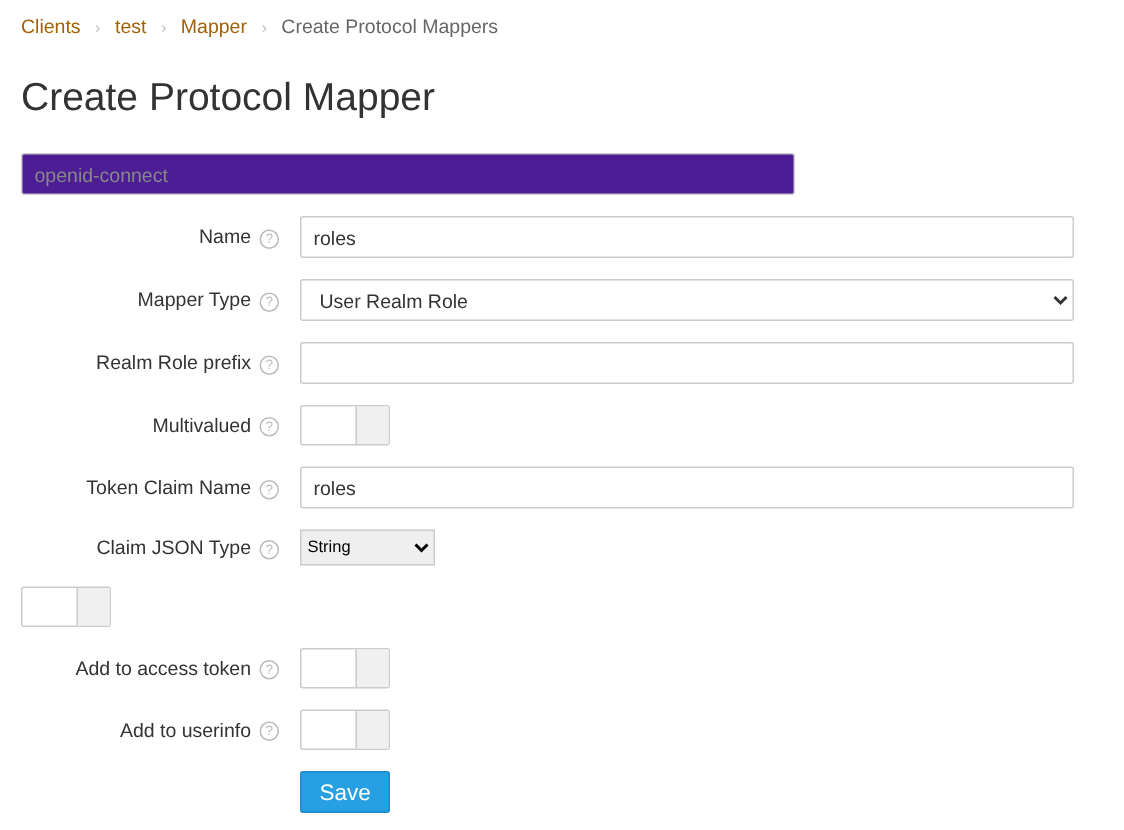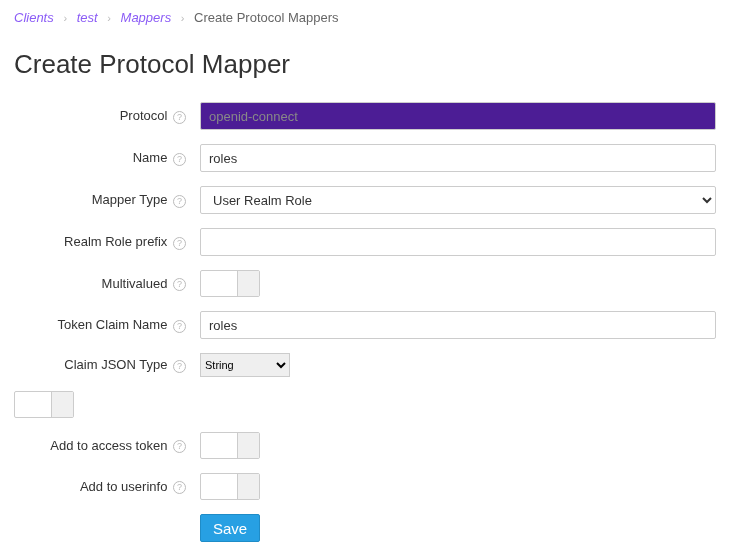--- a/index.html
+++ b/index.html
@@ -9,23 +9,22 @@
     color: #333;
     background: #fff;
     padding: 10px 14px;
   }
   .breadcrumb {
     font-size: 13px;
     color: #666;
     margin-bottom: 18px;
   }
   .breadcrumb a {
-    color: #8b5cf6;
+    color: #a16207;
     text-decoration: none;
-    font-style: italic;
   }
   .breadcrumb .sep {
     color: #bbb;
     margin: 0 6px;
     font-size: 11px;
   }
   .breadcrumb .current {
     color: #666;
   }
   h1.page-title {
@@ -133,32 +132,28 @@
   }
 </style>
 </head>
 <body>
 
 <div class="breadcrumb">
   <a href="#">Clients</a>
   <span class="sep">›</span>
   <a href="#">test</a>
   <span class="sep">›</span>
-  <a href="#">Mappers</a>
+  <a href="#">Mapper</a>
   <span class="sep">›</span>
   <span class="current">Create Protocol Mappers</span>
 </div>
 
 <h1 class="page-title">Create Protocol Mapper</h1>
 
 <div class="form-row">
-  <div class="form-label">
-    <span>Protocol</span>
-    <span class="help-icon">?</span>
-  </div>
   <div class="form-control-wrap">
     <input type="text" disabled="" value="openid-connect" style="">
   </div>
 </div>
 
 <div class="form-row">
   <div class="form-label">
     <span>Name</span>
     <span class="help-icon">?</span>
   </div>

